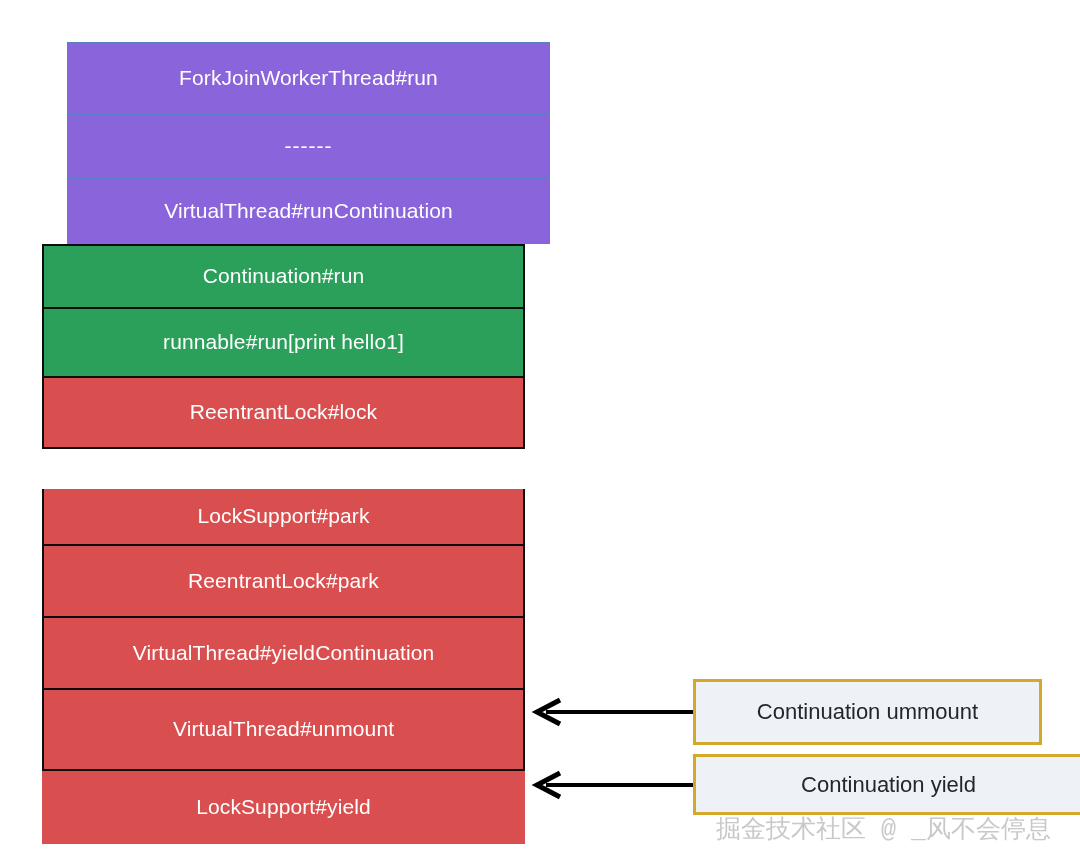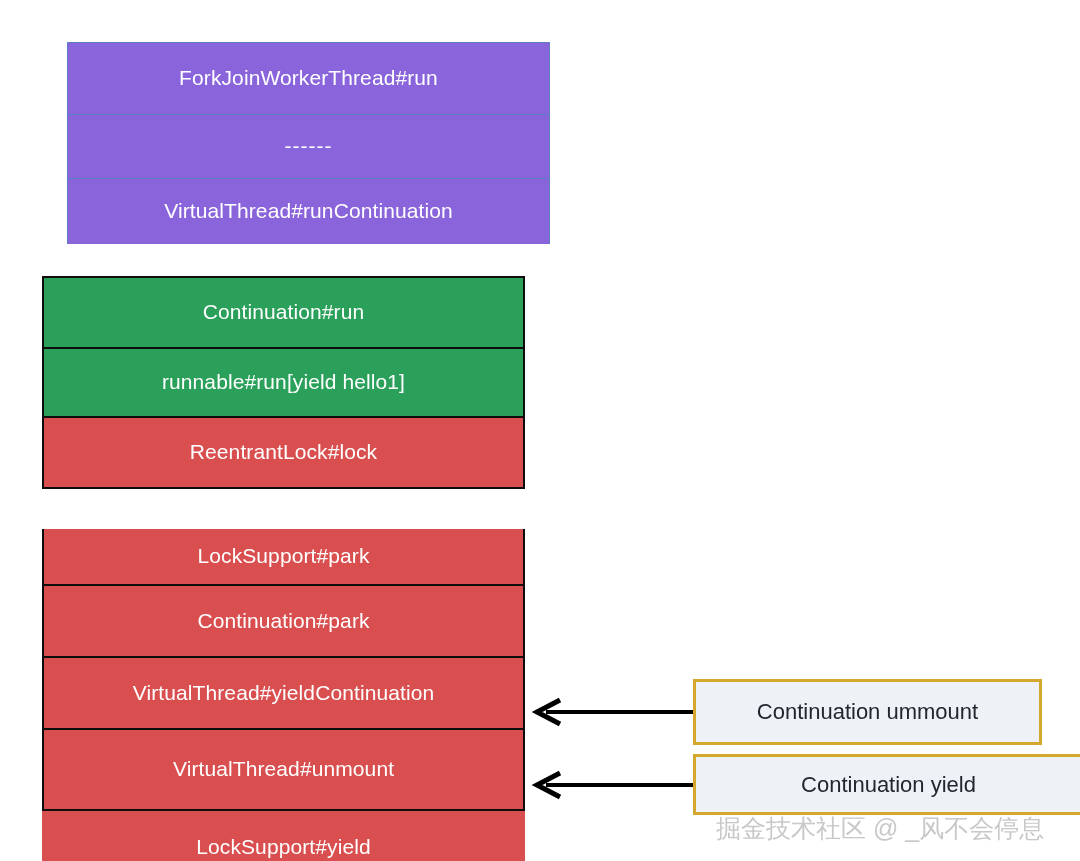--- a/index.html
+++ b/index.html
@@ -118,58 +118,58 @@
   }
 
   
   #watermark {
     position: absolute;
     left: 716px;
     top: 812px;
     font-size: 25px;
     color: #c8c8c8;
     white-space: nowrap;
-    font-family: Liberation Sans, sans-serif;
+    font-family: Liberation Mono, monospace;
   }
 </style>
 </head>
 <body>
 
 <div id="stack">
 
   <div class="frame purple" style="height:72px;">
     <span>ForkJoinWorkerThread#run</span>
   </div>
 
   <div class="frame purple" style="height:64px;">
     <span class="dashes">------</span>
   </div>
 
   <div class="frame purple last-purple" style="height:66px;">
     <span>VirtualThread#runContinuation</span>
   </div>
 
-  <div class="frame green" style="height:71px;margin-top:32px;">
+  <div class="frame green" style="height:63px;">
     <span>Continuation#run</span>
   </div>
 
   <div class="frame green green-end" style="height:71px;">
-    <span>runnable#run[yield hello1]</span>
+    <span>runnable#run[print hello1]</span>
   </div>
 
   <div class="frame red sep-bottom" style="height:71px;">
     <span>ReentrantLock#lock</span>
   </div>
 
   <div class="frame red sep-bottom" style="height:57px;margin-top:40px;">
     <span>LockSupport#park</span>
   </div>
 
   <div class="frame red sep-bottom" style="height:72px;">
-    <span>Continuation#park</span>
+    <span>ReentrantLock#park</span>
   </div>
 
   <div class="frame red sep-bottom" style="height:72px;">
     <span>VirtualThread#yieldContinuation</span>
   </div>
 
   <div class="frame red sep-bottom" style="height:81px;">
     <span>VirtualThread#unmount</span>
   </div>
 

